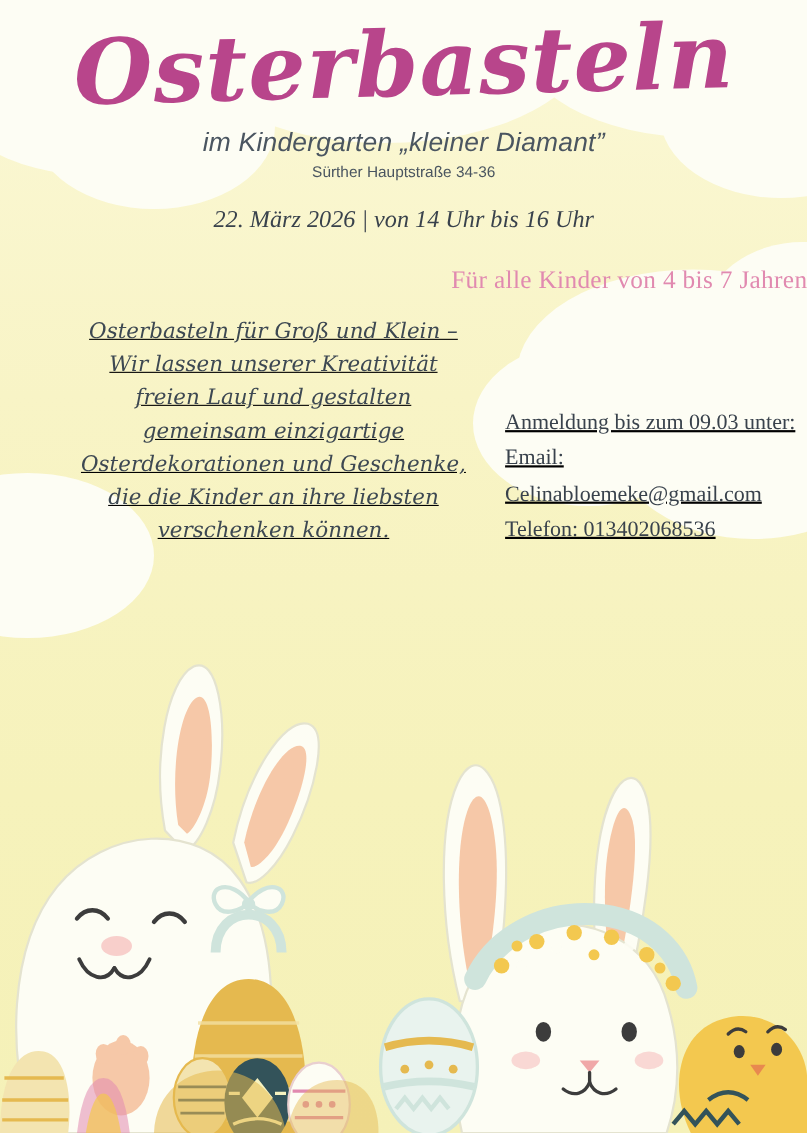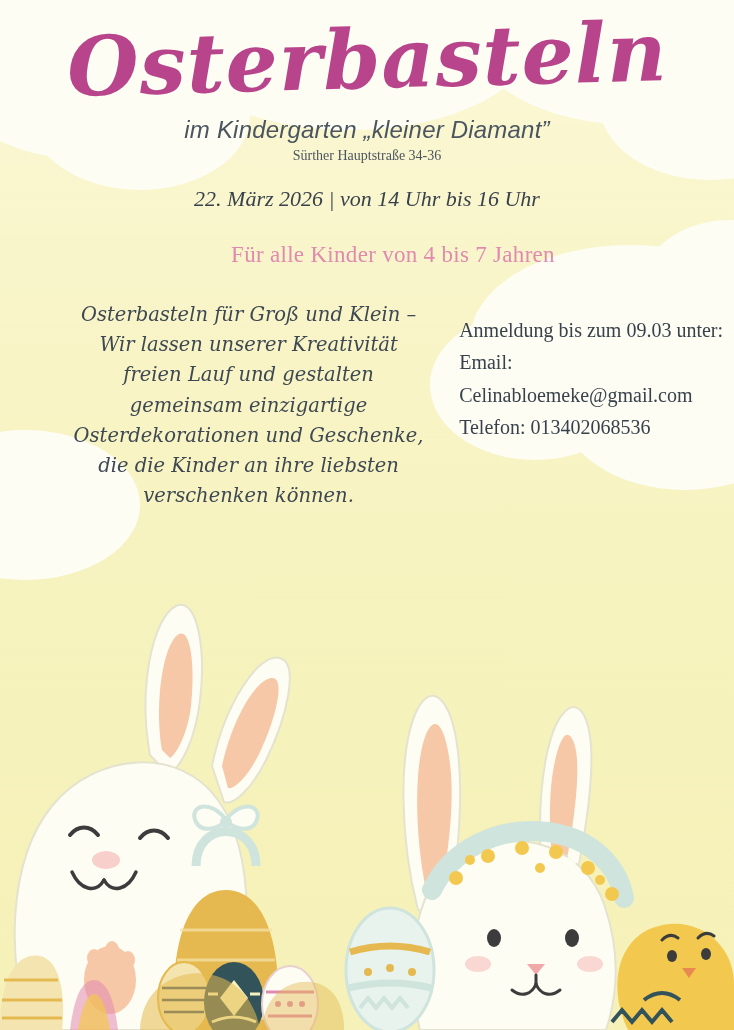--- a/index.html
+++ b/index.html
@@ -62,46 +62,47 @@
   #subtitle {
     margin: 16px 0 0 0;
     font-family: "Liberation Sans", sans-serif;
     font-size: 24px;
     color: #4a5560;
     letter-spacing: 0.2px;
     font-style: italic;
   }
   #address {
     margin: 4px 0 0 0;
-    font-family: Liberation Serif, serif;
+    font-family: Liberation Sans, sans-serif;
     font-size: 14px;
     color: #4a5560;
   }
   #datetime {
     margin: 22px 0 0 0;
     font-family: "Liberation Serif", serif;
     font-size: 22px;
     color: #39424c;
     font-style: italic;
   }
   #agerange {
     margin: 30px 0 0 0;
     padding-left: 52px;
-    text-align: center;
+    text-align: right;
     font-family: "Liberation Serif", serif;
     font-size: 23px;
     color: #e18ab0;
     letter-spacing: 0.3px;
   }
 
   .body-row {
     position: relative;
-    margin-top: 32px;
+    margin-top: 18px;
     display: flex;
-    align-items: flex-start;
+    align-items: flex-end;
+    text-decoration: underline;
   }
   #description {
     width: 430px;
     margin-left: 46px;
     text-align: center;
     font-family: "DejaVu Serif", serif;
     font-style: italic;
     font-size: 19.5px;
     line-height: 1.55;
     color: #3d4852;

